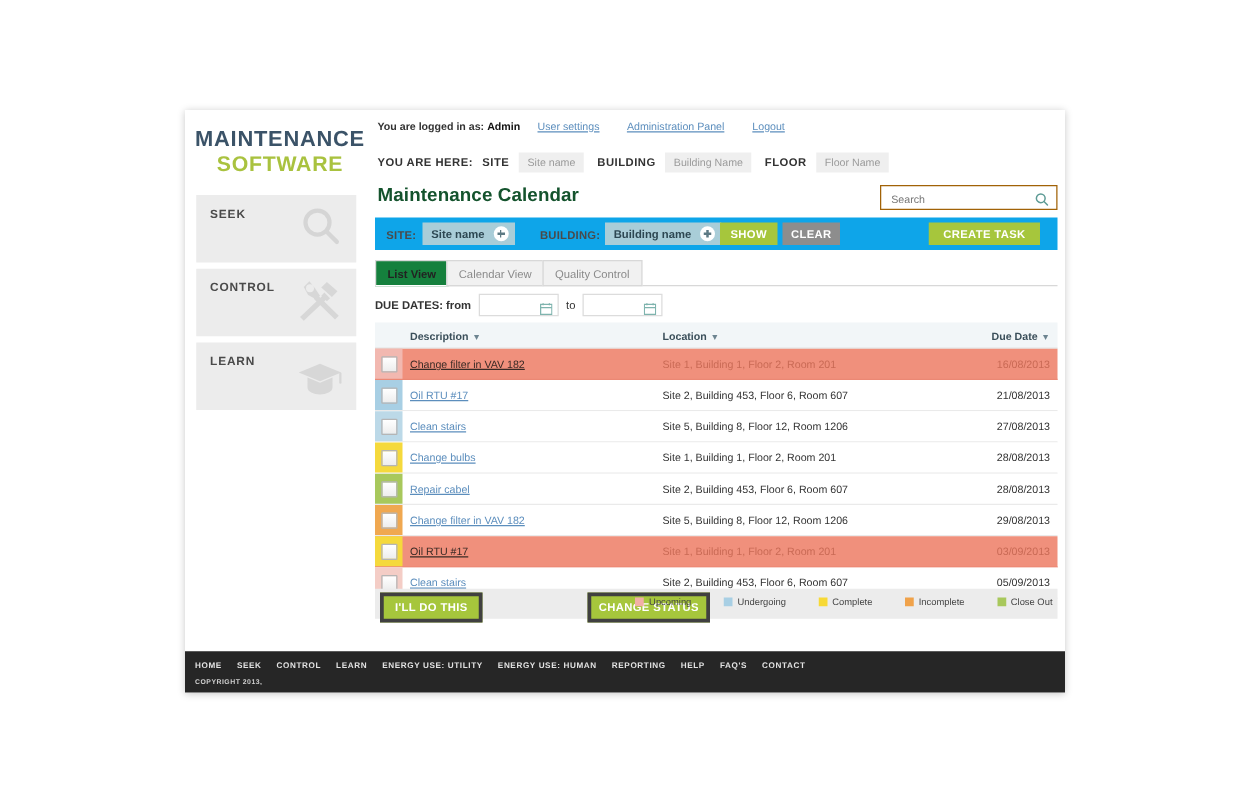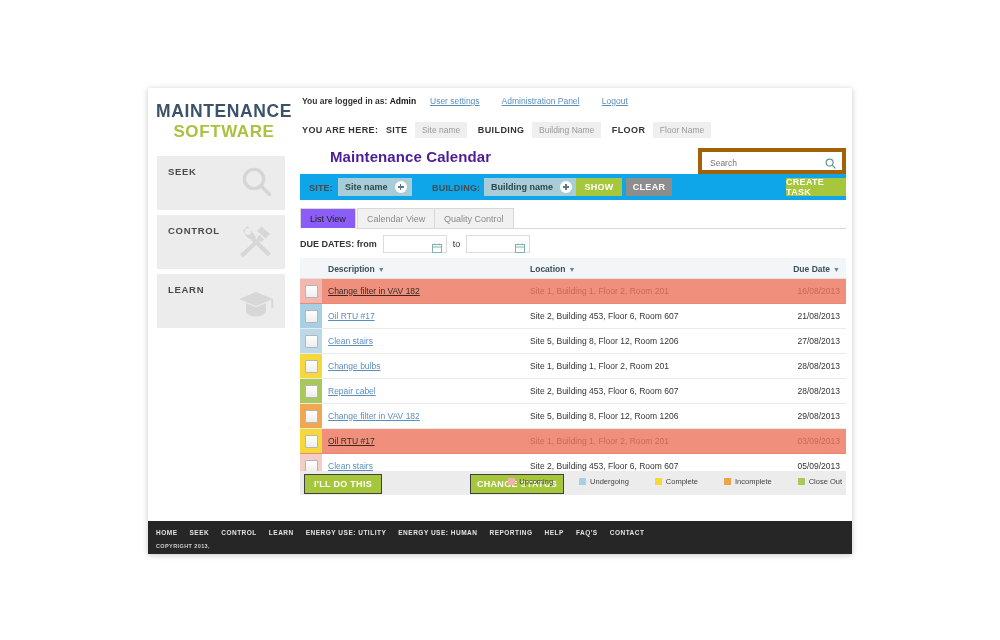--- a/index.html
+++ b/index.html
@@ -33,41 +33,41 @@
   .nc1{top:68px;} .nc2{top:127px;} .nc3{top:186px;}
   
   .main{position:absolute;left:146px;top:0;right:0;height:433px;background:#fff;}
   .userbar{position:absolute;left:8px;top:8px;font-size:8.5px;color:#333;font-weight:bold;}
   .userbar b{color:#111;}
   .userlinks{position:absolute;top:8px;left:136px;font-size:8.5px;}
   .userlinks a{color:#5c8ebd;text-decoration:underline;margin-right:20px;}
   .crumb{position:absolute;left:8px;top:34px;font-size:9px;color:#333;white-space:nowrap;}
   .crumb .k{font-weight:bold;letter-spacing:.4px;margin-right:5px;}
   .crumb .v{display:inline-block;background:#efefef;color:#9a9a9a;padding:3px 7px;margin-right:8px;font-size:8.5px;}
-  .title{position:absolute;left:8px;top:60px;font-size:15px;font-weight:bold;color:#4c1d95;letter-spacing:.1px;margin-left:28px;}
-  .searchbox{position:absolute;right:6px;top:60px;width:140px;height:18px;border:4px solid #a16207;background:#fff;text-decoration:underline;}
+  .title{position:absolute;left:8px;top:60px;font-size:15px;font-weight:bold;color:#14532d;letter-spacing:.1px;}
+  .searchbox{position:absolute;right:6px;top:60px;width:140px;height:18px;border:1px solid #a16207;background:#fff;text-decoration:underline;}
   .searchbox input{border:0;outline:0;width:110px;height:16px;margin:1px 0 0 6px;font-size:8.5px;color:#9a9a9a;font-family:"Liberation Sans",sans-serif;background:transparent;}
   .searchbox .sic{position:absolute;right:6px;top:3px;}
   
   .filterbar{position:absolute;left:6px;top:86px;right:6px;height:26px;background:#0ea5e9;}
   .fb-lab{position:absolute;font-size:9px;font-weight:bold;color:#4a4a4a;top:9px;letter-spacing:.2px;}
   .pill{position:absolute;top:4px;height:18px;background:#a9cdd8;display:flex;align-items:center;}
   .pill .t{font-size:9px;font-weight:bold;color:#2d4752;margin:0 7px;white-space:nowrap;}
   .pill .plus{width:12px;height:12px;border-radius:50%;background:#fff;margin-right:5px;position:relative;}
   .pill .plus:before,.pill .plus:after{content:"";position:absolute;background:#5d7a84;}
   .pill .plus:before{left:3px;top:5.2px;width:6px;height:1.6px;}
   .pill .plus:after{left:5.2px;top:3px;width:1.6px;height:6px;}
   .btn{position:absolute;top:4px;height:18px;display:flex;align-items:center;justify-content:center;font-size:9px;font-weight:bold;color:#fff;letter-spacing:.3px;}
   .btn-show{background:#a6c63c;}
   .btn-clear{background:#8d8d8d;}
   .btn-create{background:#a6c63c;}
   
   .tabs{position:absolute;left:6px;top:120px;right:6px;height:20px;border-bottom:1px solid #d8d8d8;}
   .tab{position:absolute;top:0;height:19px;display:flex;align-items:center;padding:0 9px;font-size:9px;border:1px solid #d8d8d8;background:#f1f1f1;color:#8a8a8a;}
-  .tab.active{background:#8b5cf6;border-bottom-color:#fff;color:#222;font-weight:normal;}
+  .tab.active{background:#15803d;border-bottom-color:#fff;color:#222;font-weight:bold;}
   
   .duedates{position:absolute;left:6px;top:145px;height:22px;display:flex;align-items:center;}
   .dd-lab{font-size:9px;font-weight:bold;color:#333;margin-right:6px;}
   .dd-to{font-size:9px;color:#333;margin:0 6px;}
   .dateinput{width:62px;height:16px;border:1px solid #dcdcdc;background:#fff;position:relative;}
   .calic{position:absolute;right:4px;top:3px;}
   
   .tbl{position:absolute;left:6px;top:170px;right:6px;}
   .thead{height:20px;background:#f2f6f8;border-bottom:1px solid #e2e2e2;position:relative;}
   .th{position:absolute;top:6px;font-size:8.5px;font-weight:bold;color:#3b4f5a;}
@@ -78,21 +78,21 @@
   .cbox{width:11px;height:11px;background:linear-gradient(#ffffff,#ededed);border:1px solid #b5b5b5;border-radius:1px;}
   .c-desc{position:absolute;left:28px;top:7px;font-size:8.5px;color:#5c8ebd;text-decoration:underline;}
   .row.sel .c-desc{color:#3a2a25;}
   .c-loc{position:absolute;left:230px;top:7px;font-size:8.5px;color:#333;}
   .row.sel .c-loc{color:#c96a55;}
   .c-due{position:absolute;right:6px;top:7px;font-size:8.5px;color:#333;text-align:right;}
   .row.sel .c-due{color:#c96a55;}
   
   .actionbar{position:absolute;left:6px;right:6px;height:24px;background:#ececec;}
   .abtn{position:absolute;top:3px;height:18px;display:flex;align-items:center;justify-content:center;
-        font-size:9px;font-weight:bold;color:#fff;letter-spacing:.3px;background:#a6c63c;border:1px solid #404040;}
+        font-size:9px;font-weight:bold;color:#fff;letter-spacing:.3px;background:#a6c63c;border:3px solid #404040;}
   .legend{position:absolute;right:4px;top:6px;display:flex;align-items:center;gap:26px;}
   .lg{display:flex;align-items:center;font-size:7.5px;color:#444;}
   .lg i{width:7px;height:7px;display:inline-block;margin-right:4px;}
   
   .footer{position:absolute;left:0;bottom:0;width:100%;height:33px;background:#262626;}
   .fnav{position:absolute;left:8px;top:8px;display:flex;align-items:center;}
   .fnav a{color:#e3e3e3;font-size:6.5px;font-weight:bold;letter-spacing:.5px;text-decoration:none;margin-right:12px;white-space:nowrap;}
   .copy{position:absolute;left:8px;top:22px;color:#cfcfcf;font-size:5.5px;font-weight:bold;letter-spacing:.4px;}
 </style>
 </head>
@@ -192,21 +192,21 @@
         <span class="t">Site name</span>
         <span class="plus"></span>
       </div>
       <span class="fb-lab" style="left:132px">BUILDING:</span>
       <div class="pill" style="left:184px">
         <span class="t">Building name</span>
         <span class="plus"></span>
       </div>
       <div class="btn btn-show" style="left:276px;width:46px">SHOW</div>
       <div class="btn btn-clear" style="left:326px;width:46px">CLEAR</div>
-      <div class="btn btn-create" style="right:0;width:60px">CREATE TASK</div>
+      <div class="btn btn-create" style="right:14px;width:89px">CREATE TASK</div>
     </div>
 
     <div class="tabs">
       <div class="tab active" style="left:0">List View</div>
       <div class="tab" style="left:57px">Calendar View</div>
       <div class="tab" style="left:134px">Quality Control</div>
     </div>
 
     <div class="duedates">
       <span class="dd-lab">DUE DATES: from</span>

